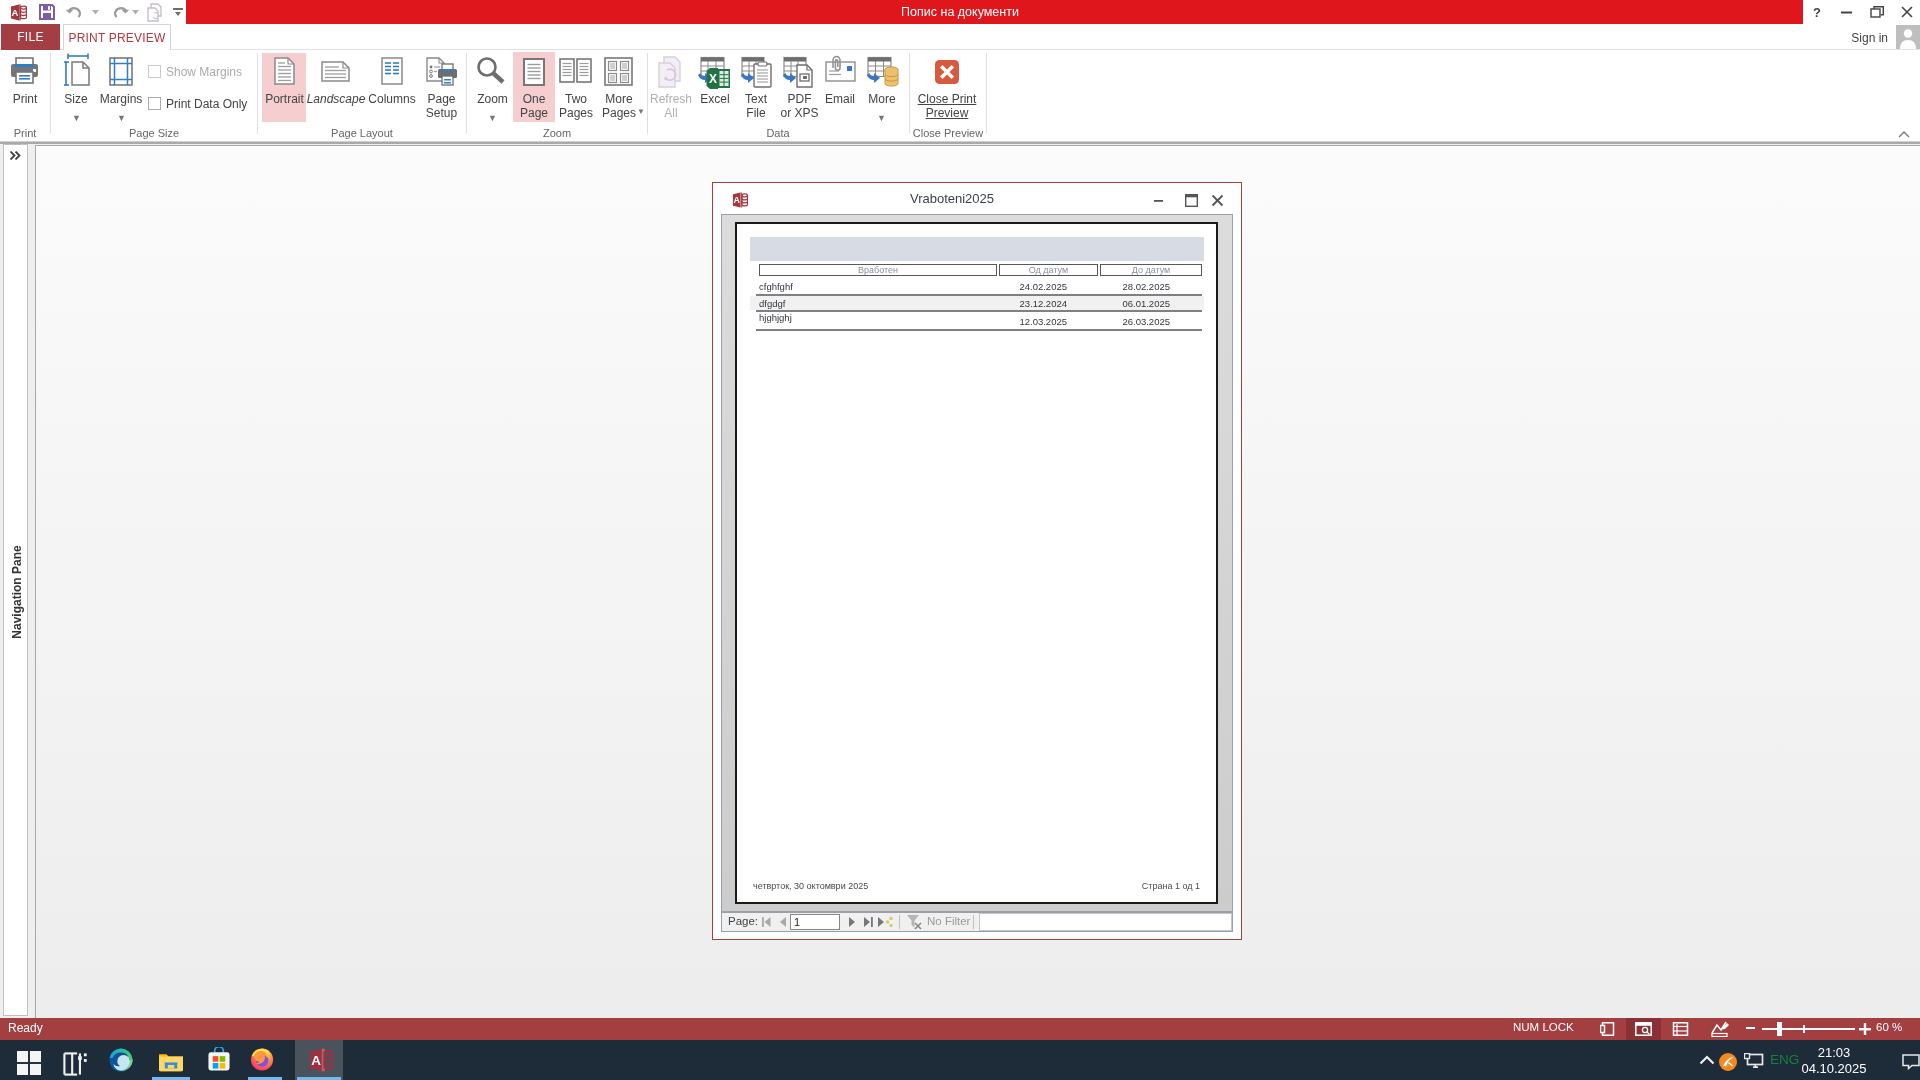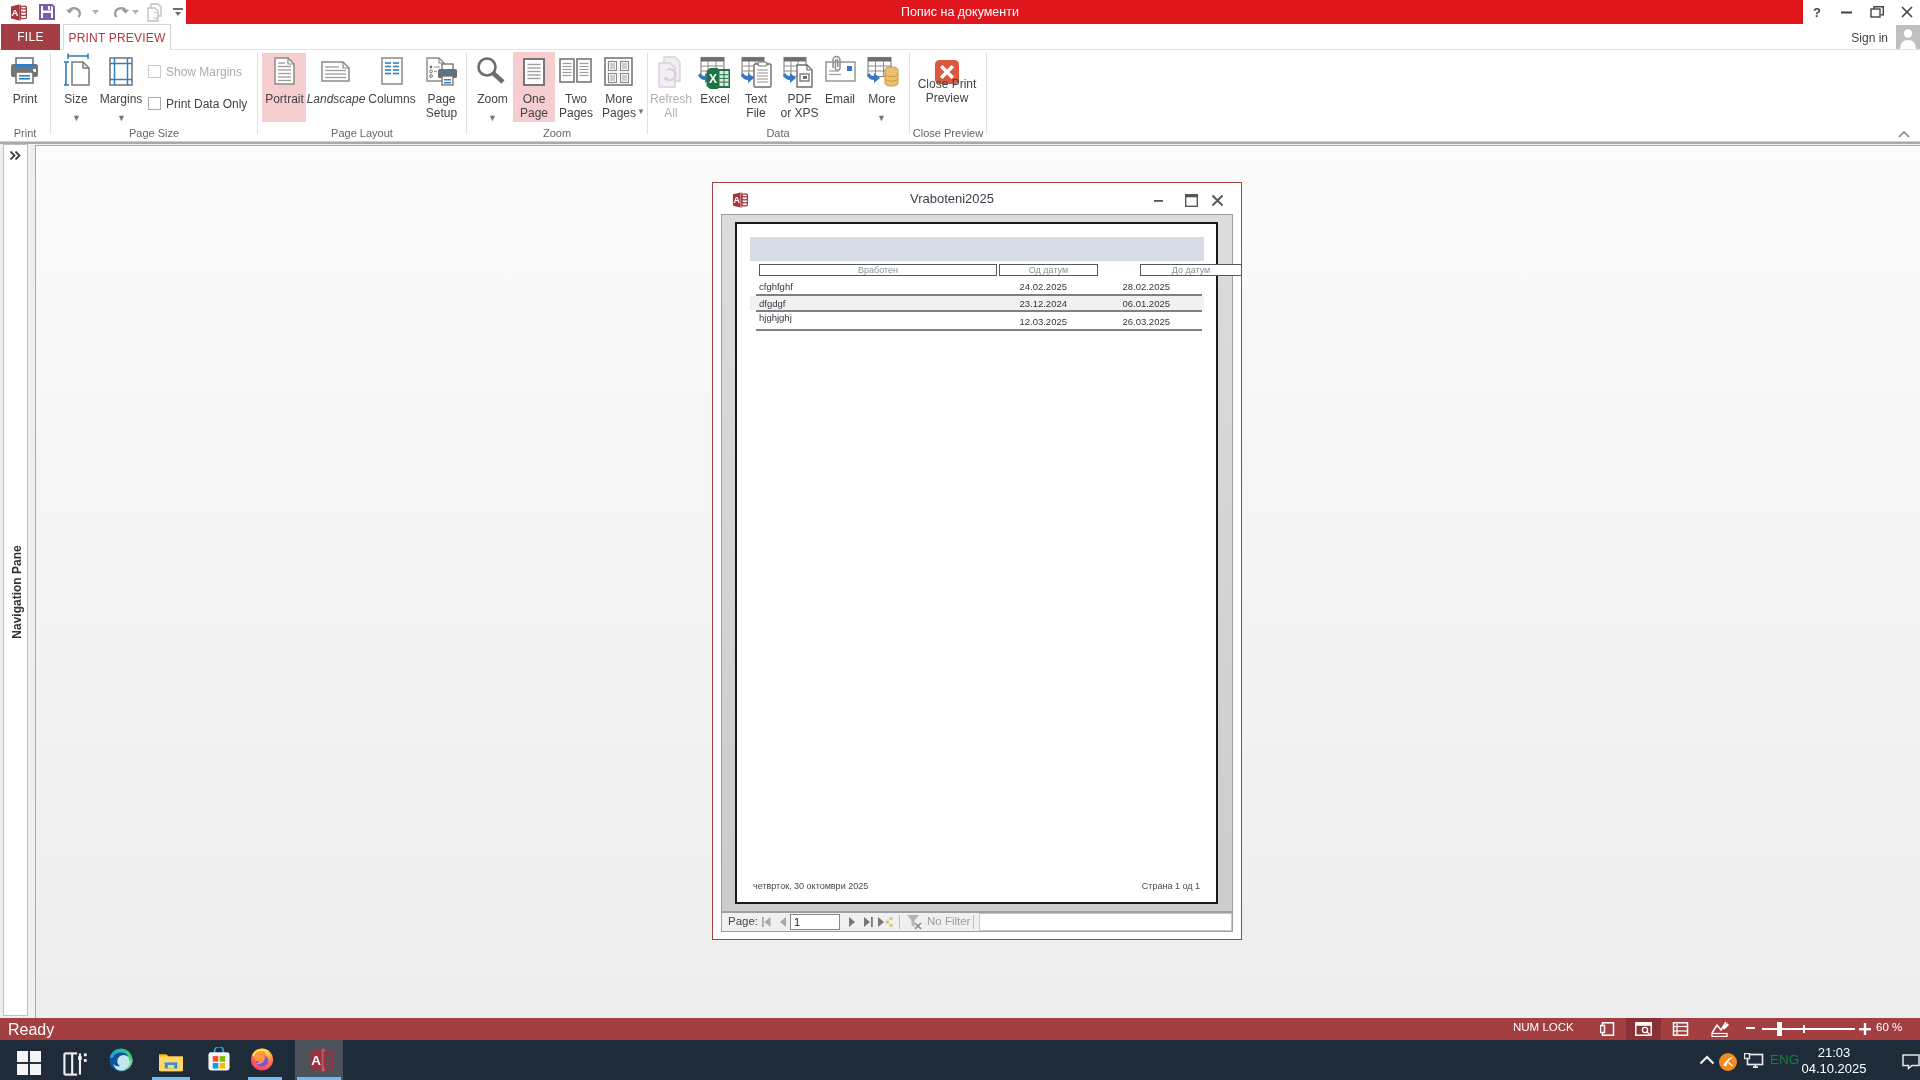--- a/index.html
+++ b/index.html
@@ -54,21 +54,21 @@
   #rfooterL { left:753px; top:881px; font-size:9px; color:#4a4a4a; }
   #rfooterR { left:1100px; top:881px; width:100px; text-align:right; font-size:9px; color:#4a4a4a; }
 
   #rnav { left:721px; top:912px; width:512px; height:20px; background:#f0f0f0; border:1px solid #9aa0aa; border-top:1px solid #9aa0aa; }
   #pagebox { left:790px; top:914px; width:50px; height:16px; background:#fff; border:1px solid #888; font-size:11px; color:#222; padding-left:3px; line-height:15px; }
   #nofilter { left:927px; top:915px; font-size:11.5px; color:#9b9b9b; }
   #searchbox { left:979px; top:913px; width:253px; height:18px; background:#fff; border:1px solid #c6c6c6; }
 
   
   #statusbar { left:0; top:1018px; width:1920px; height:22px; background:#a33e41; color:#fff; }
-  #sbready { left:8px; top:1021px; font-size:16px;text-align:right; }
+  #sbready { left:8px; top:1021px; font-size:12px;text-align:right; }
   #sbnum { left:1513px; top:1021px; font-size:11.5px; }
   #sbzoom { left:1876px; top:1021px; font-size:11.5px; }
 
   
   #taskbar { left:0; top:1040px; width:1920px; height:40px; background:#1e2c3a; }
   .tbicon { top:1048px; width:24px; height:24px; }
   #tbtime { left:1784px; top:1045px; width:100px; color:#fff; font-size:13px; text-align:center; }
   #tbdate { left:1784px; top:1061px; width:100px; color:#fff; font-size:13px; text-align:center; }
 </style>
 </head>
@@ -406,21 +406,21 @@
 </svg>
 <div class="abs rtext" style="left:862px; top:93px; width:40px;">More</div>
 <div class="abs chev" style="left:877px; top:113px;">▼</div>
 <div class="abs rlabel" style="left:647px; width:262px;">Data</div>
 <div class="abs rsep" style="left:909px;"></div>
 
 <svg class="abs" style="left:935px; top:60px;" width="24" height="24" viewBox="0 0 24 24">
   <rect x="0" y="0" width="24" height="24" rx="4.5" fill="#d9593f"></rect>
   <path d="M6.2 6.2 L17.8 17.8 M17.8 6.2 L6.2 17.8" stroke="#fff" stroke-width="3.4"></path>
 </svg>
-<div class="abs rtext" style="left:912px; top:78px; width:70px;">Close Print<br>Preview</div>
+<div class="abs rtext" style="left:912px; top:93px; width:70px;text-decoration:underline;">Close Print<br>Preview</div>
 <div class="abs rlabel" style="left:910px; width:76px;">Close Preview</div>
 <div class="abs rsep" style="left:986px;"></div>
 <svg class="abs" style="left:1898px; top:131px;" width="12" height="7" viewBox="0 0 12 7">
   <path d="M1 6 L6 1 L11 6" fill="none" stroke="#777" stroke-width="1.4"></path>
 </svg>
 
 <div class="abs" id="content"></div>
 <div class="abs" id="preview"></div>
 <div class="abs" id="navpane"></div>
 <svg class="abs" style="left:10px; top:151px;" width="11" height="9" viewBox="0 0 11 9">
@@ -452,21 +452,21 @@
 <svg class="abs" style="left:1211px; top:194px;" width="13" height="13" viewBox="0 0 13 13">
   <path d="M1.5 1.5 L11.5 11.5 M11.5 1.5 L1.5 11.5" stroke="#555" stroke-width="1.8"></path>
 </svg>
 <div class="abs" id="rframe"></div>
 <div class="abs" id="rpage"></div>
 
 <div class="abs" id="rband"></div>
 <div class="abs" id="rbandtext">Боледувања 2025</div>
 <div class="abs hcell" style="left:759px; width:238px;">Вработен</div>
 <div class="abs hcell" style="left:999px; width:99px;">Од датум</div>
-<div class="abs hcell" style="left:1140px; width:102px;">До датум</div>
+<div class="abs hcell" style="left:1100px; width:102px;">До датум</div>
 
 <div class="abs rrow dleft" style="top:281px;">cfghfghf</div>
 <div class="abs rrow num" style="left:967px; width:100px; top:281px;">24.02.2025</div>
 <div class="abs rrow num" style="left:1070px; width:100px; top:281px;">28.02.2025</div>
 <div class="abs rsepline" style="top:294px;"></div>
 <div class="abs" id="stripe"></div>
 <div class="abs rrow dleft" style="top:298px;">dfgdgf</div>
 <div class="abs rrow num" style="left:967px; width:100px; top:298px;">23.12.2024</div>
 <div class="abs rrow num" style="left:1070px; width:100px; top:298px;">06.01.2025</div>
 <div class="abs rsepline" style="top:310px;"></div>

